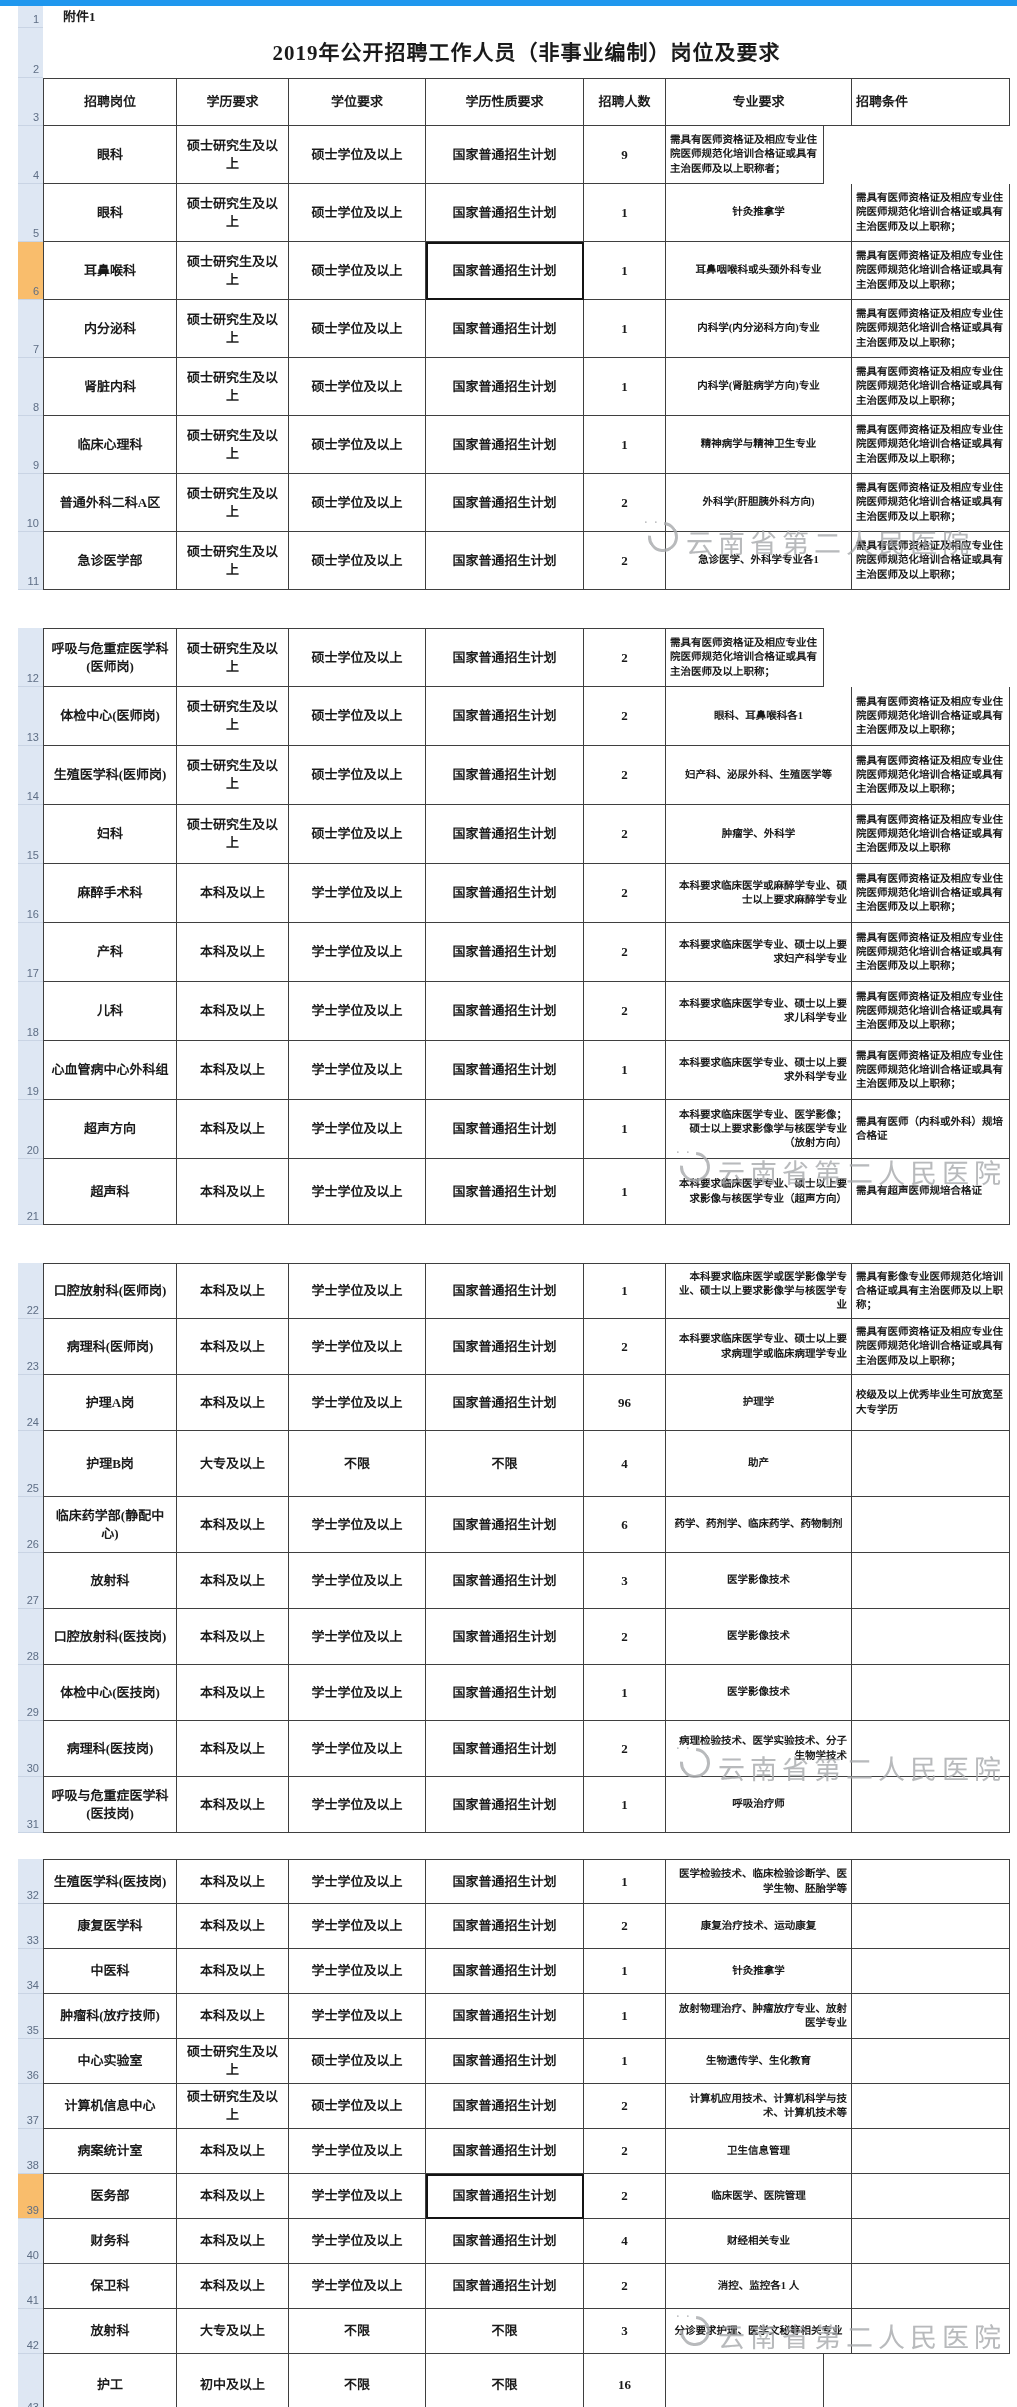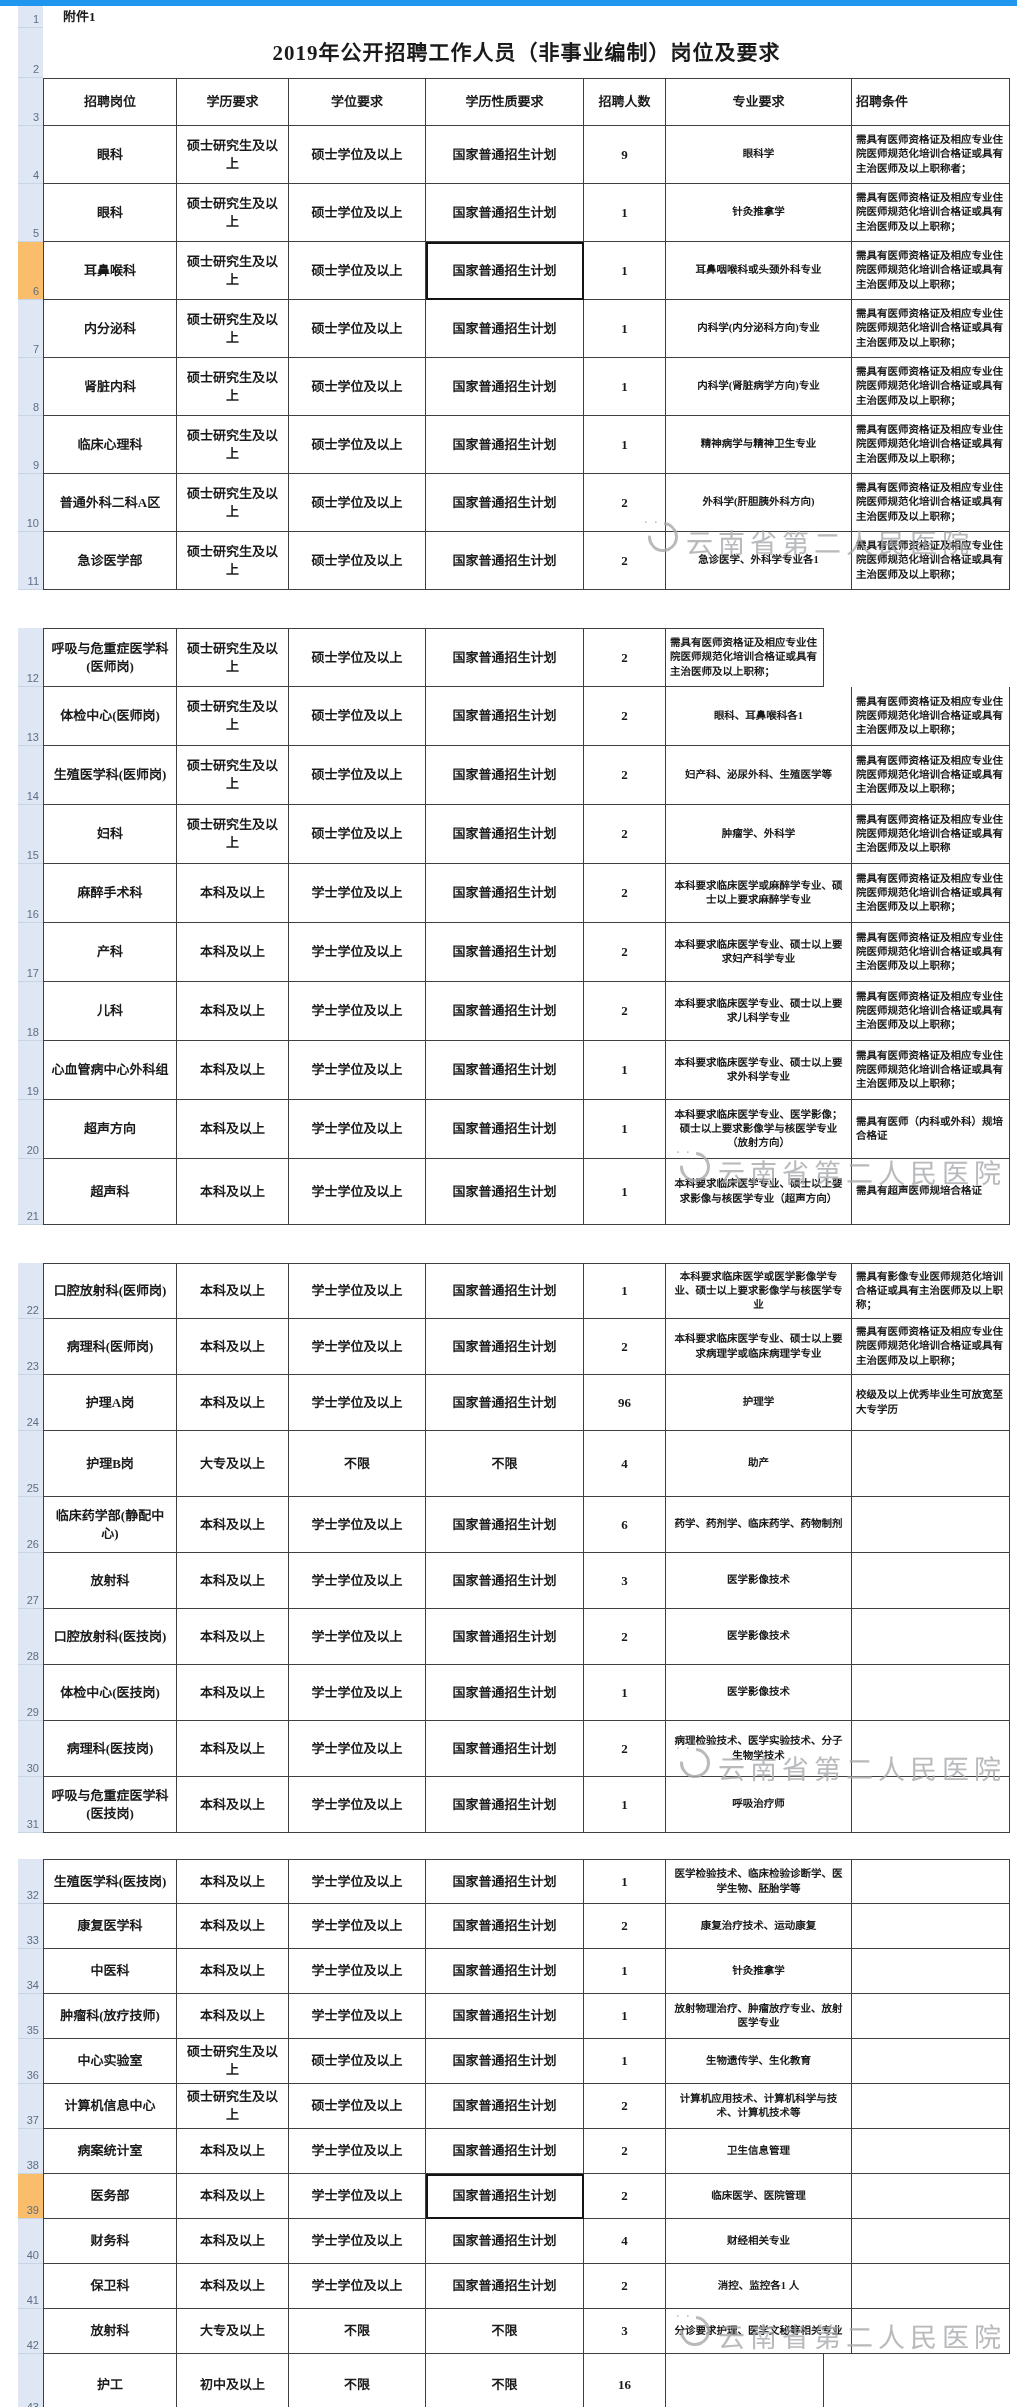--- a/index.html
+++ b/index.html
@@ -14,21 +14,21 @@
           color:#5e6e85;padding:0 4px 2px 0;box-sizing:border-box;}
   .rownum.sel{background:#f9bd6c;}
   .cell{box-sizing:border-box;border-right:1px solid #3f3f3f;border-bottom:1px solid #3f3f3f;
         display:flex;align-items:center;justify-content:center;text-align:center;
         font-weight:bold;font-size:13px;line-height:1.35;padding:2px 4px;background:#fff;}
   .c0{width:134px;min-width:134px;border-left:1px solid #3f3f3f;}
   .c1{width:112px;min-width:112px;}
   .c2{width:137px;min-width:137px;}
   .c3{width:158px;min-width:158px;}
   .c4{width:82px;min-width:82px;}
-  .c5{width:186px;min-width:186px;font-size:10.5px;}
+  .c5{width:186px;min-width:186px;font-size:10.5px;text-align:right;}
   .c6{width:158px;min-width:158px;font-size:10.5px;justify-content:flex-start;text-align:left;align-items:center;}
   .sect .row:first-child .cell{border-top:1px solid #3f3f3f;}
   .headerrow .cell{font-size:13px;height:48px;}
   .active-cell{outline:2px solid #141414;outline-offset:-2px;}
   .gap{height:38px;}
   .gap-sm{height:26px;}
   
   .titlecell{border:none;background:transparent;font-weight:bold;}
   .attach-row .titlecell{justify-content:flex-start;font-size:13px;padding-left:20px;}
   .attach-row{height:22px;}
@@ -73,21 +73,20 @@
           <div class="cell c5">专业要求</div>
           <div class="cell c6">招聘条件</div>
         </div>
         <div class="row" style="height: 58px;">
           <div class="rownum">4</div>
           <div class="cell c0">眼科</div>
           <div class="cell c1">硕士研究生及以上</div>
           <div class="cell c2">硕士学位及以上</div>
           <div class="cell c3">国家普通招生计划</div>
           <div class="cell c4">9</div>
-          <div class="cell c5">眼科学</div>
           <div class="cell c6">需具有医师资格证及相应专业住院医师规范化培训合格证或具有主治医师及以上职称者；</div>
         </div>
         <div class="row" style="height: 58px;">
           <div class="rownum">5</div>
           <div class="cell c0">眼科</div>
           <div class="cell c1">硕士研究生及以上</div>
           <div class="cell c2">硕士学位及以上</div>
           <div class="cell c3">国家普通招生计划</div>
           <div class="cell c4">1</div>
           <div class="cell c5">针灸推拿学</div>

